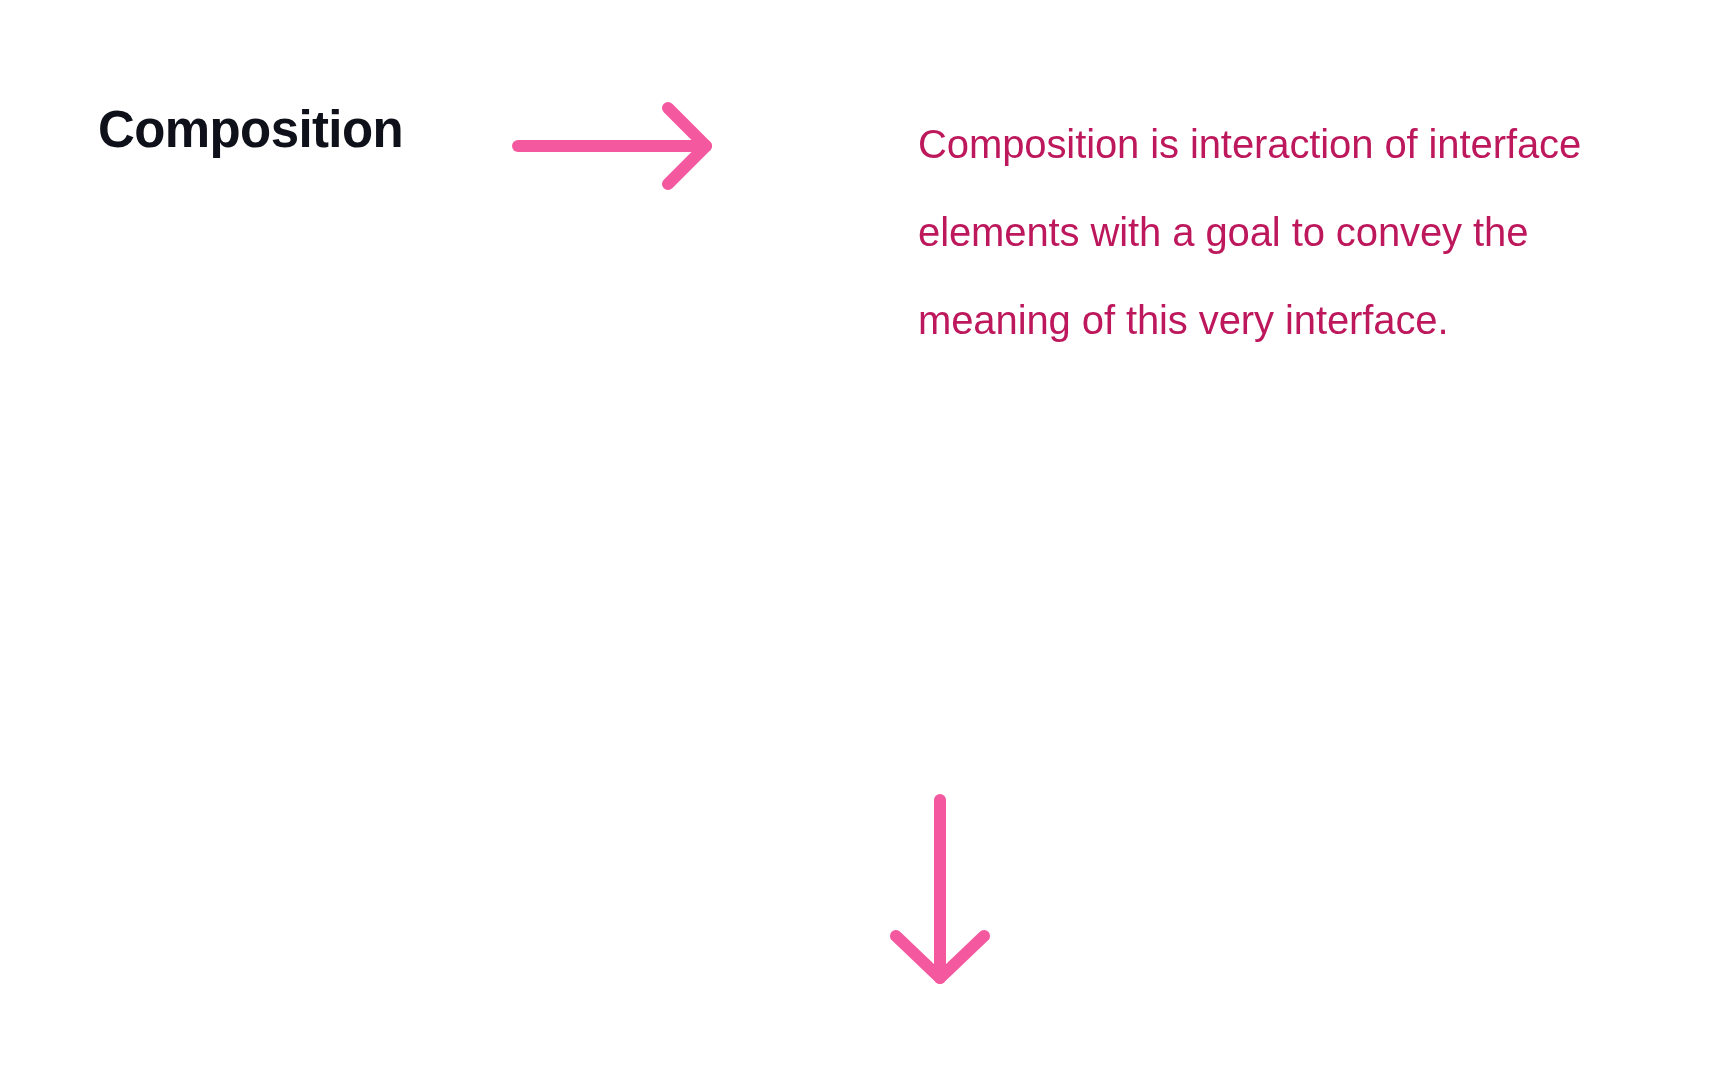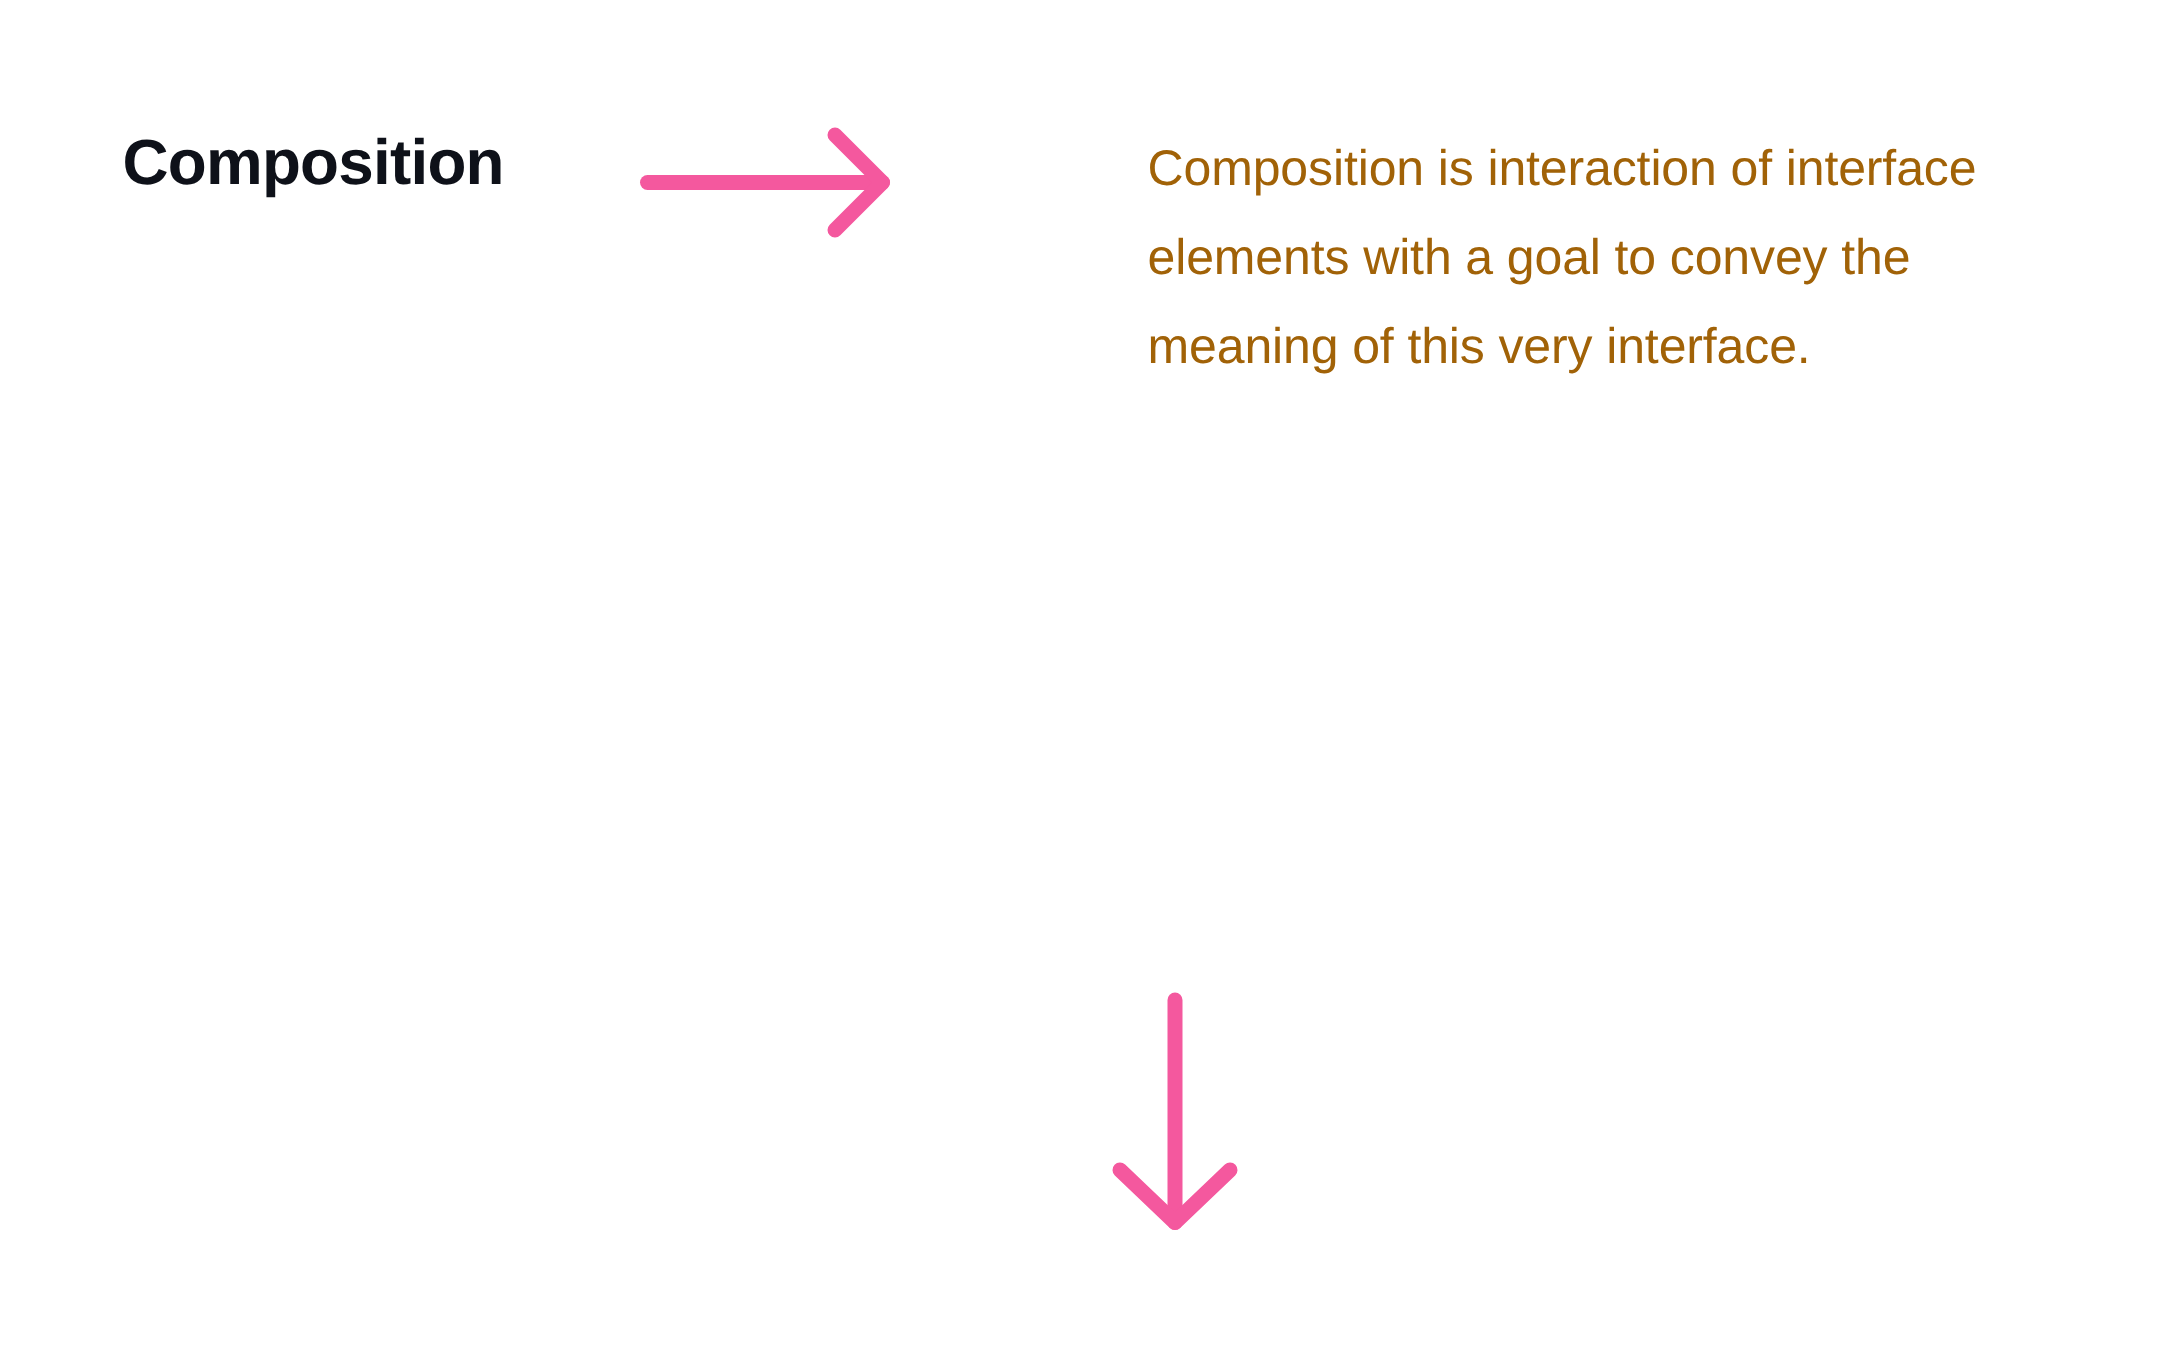--- a/index.html
+++ b/index.html
@@ -67,24 +67,24 @@
   .copy-block {
     position: absolute;
     left: 918px;
     top: 100px;
     width: 690px;
   }
 
   .copy-paragraph {
     margin: 0;
     font-size: 40px;
-    line-height: 71px;
+    line-height: 88px;
     font-weight: 400;
     letter-spacing: -0.1px;
-    color: #a16207;
+    color: #be185d;
   }
 
   .copy-paragraph + .copy-paragraph {
     margin-top: 26px;
   }
 </style>
 </head>
 <body>
 
 <div class="canvas">

